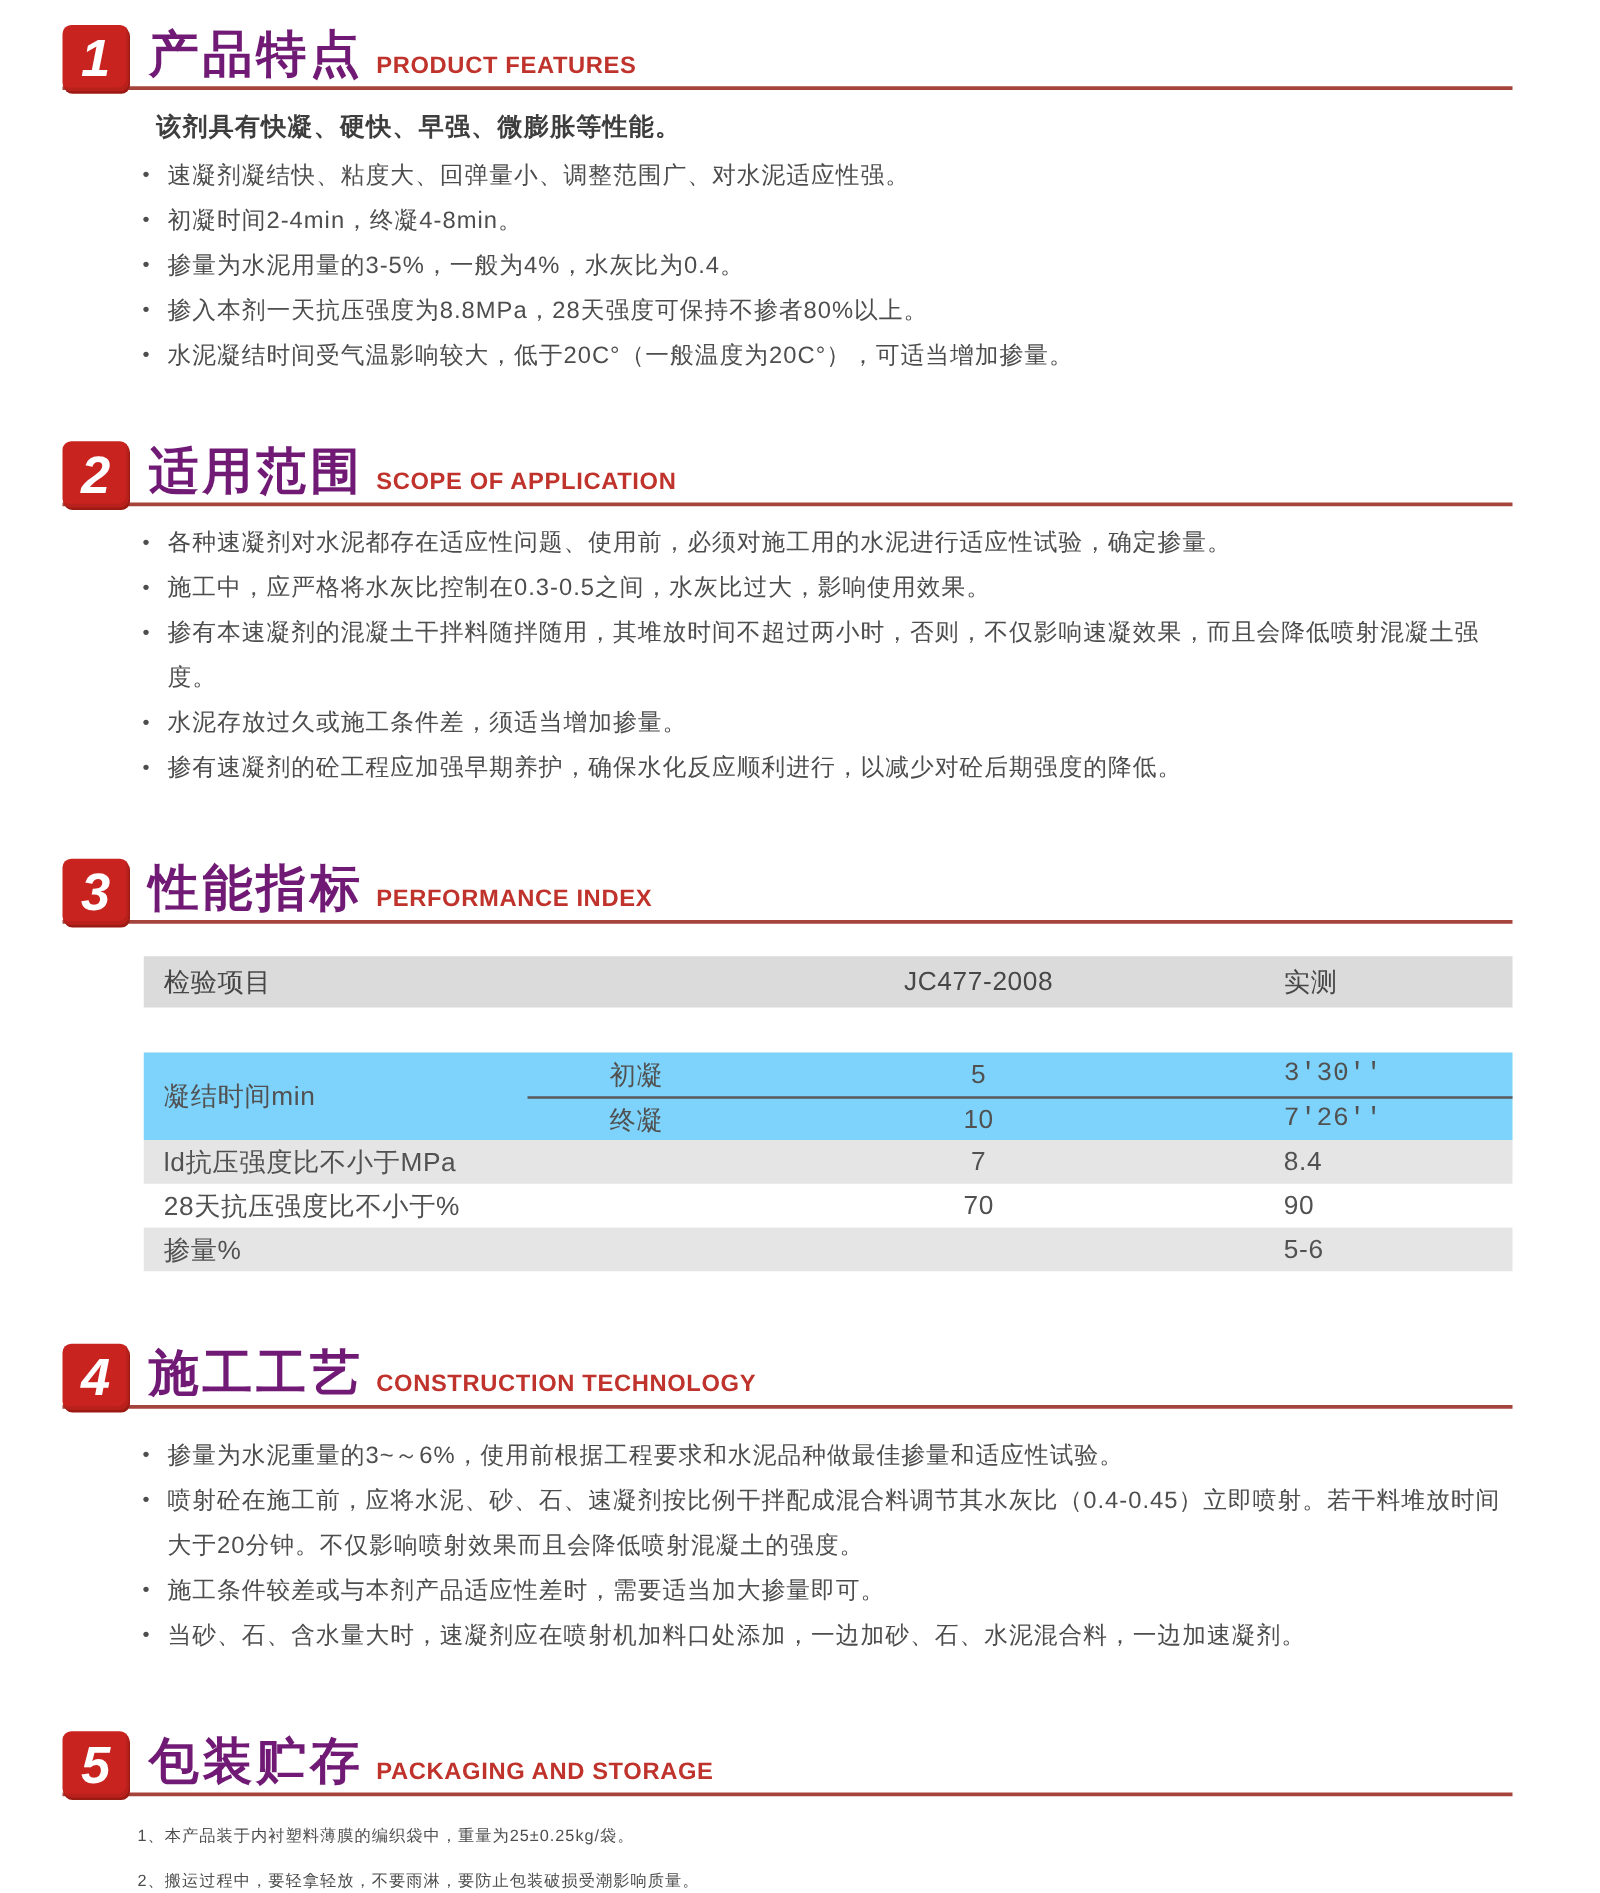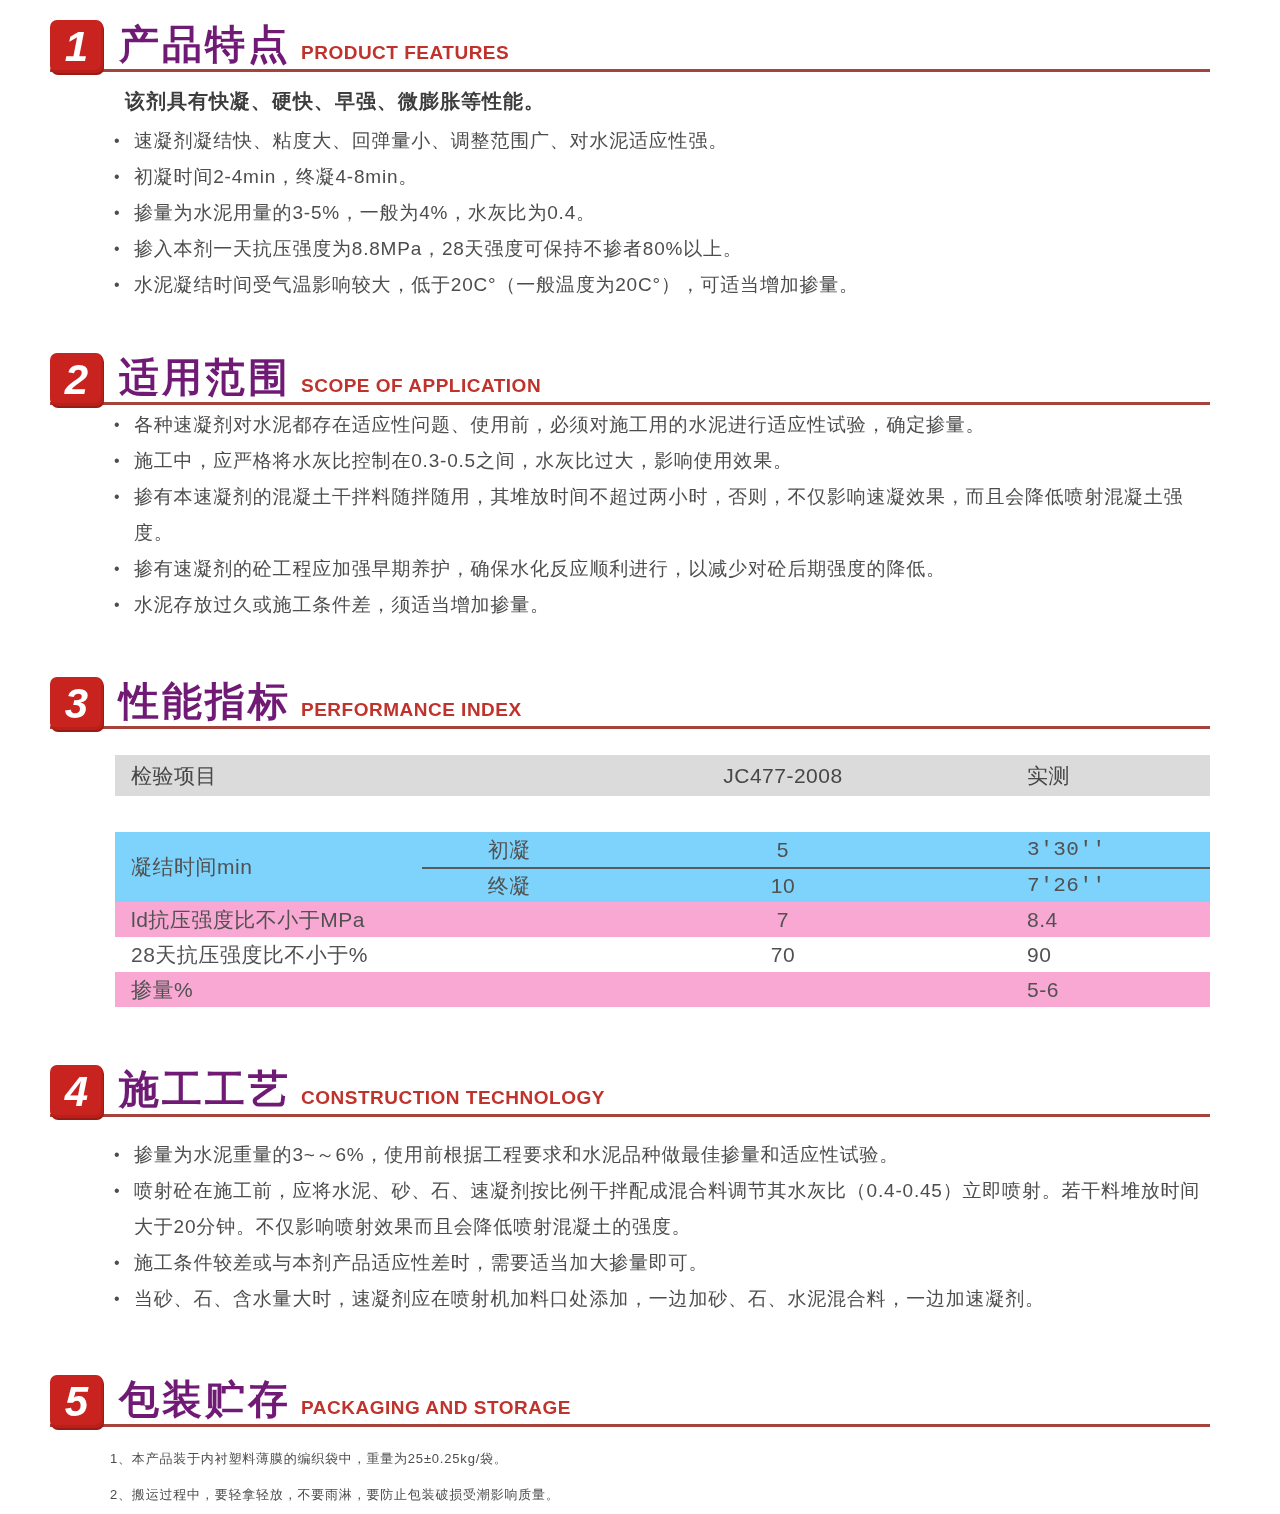--- a/index.html
+++ b/index.html
@@ -52,21 +52,21 @@
 
   
   .ptable { width:1095px; margin:26px 0 0 115px; font-size:21px; color:#515151; letter-spacing:0.5px; }
   .t-head { display:flex; align-items:center; background:#dbdbdb; height:41px; font-weight:500; color:#474747; }
   .c1 { width:28%; padding-left:16px; }
   .c2 { width:16%; }
   .c3 { width:34%; text-align:center; }
   .c4 { width:22%; padding-left:58px; }
   .t-row { display:flex; align-items:center; min-height:35px; }
   .t-row .lbl { width:44%; padding-left:16px; }
-  .gray { background:#f9a8d4; }
+  .gray { background:#e5e5e5; }
   .compound { align-items:stretch; background:#7dd3fc;margin-top:36px; }
   .compound .c1 { display:flex; align-items:center; }
   .sub-wrap { width:72%; display:flex; flex-direction:column; }
   .sub-row { display:flex; align-items:center; height:35px; }
   .sub-row.second { border-top:2px solid #5a5a5a; }
   .sc2 { width:22.22%; text-align:center; }
   .sc3 { width:47.22%; text-align:center; }
   .sc4 { width:30.56%; padding-left:58px;font-family:Liberation Mono, monospace; }
 </style>
 </head>
@@ -96,26 +96,26 @@
 
   <div class="sec-header">
     <div class="badge">
         <span>2</span>
       </div>
     <div class="titles">
       <span class="t-zh">适用范围</span>
       <span class="t-en">SCOPE OF APPLICATION</span>
     </div>
   </div>
-  <ul class="blist" style="margin-top:2px;">
+  <ul class="blist" style="margin-top:12px;">
     <li>各种速凝剂对水泥都存在适应性问题、使用前，必须对施工用的水泥进行适应性试验，确定掺量。</li>
     <li>施工中，应严格将水灰比控制在0.3-0.5之间，水灰比过大，影响使用效果。</li>
     <li>掺有本速凝剂的混凝土干拌料随拌随用，其堆放时间不超过两小时，否则，不仅影响速凝效果，而且会降低喷射混凝土强度。</li>
+    <li>水泥存放过久或施工条件差，须适当增加掺量。</li>
     <li>掺有速凝剂的砼工程应加强早期养护，确保水化反应顺利进行，以减少对砼后期强度的降低。</li>
-    <li>水泥存放过久或施工条件差，须适当增加掺量。</li>
   </ul>
 
   <div class="gap-s2"></div>
 
   <div class="sec-header">
     <div class="badge">
         <span>3</span>
       </div>
     <div class="titles">
       <span class="t-zh">性能指标</span>

